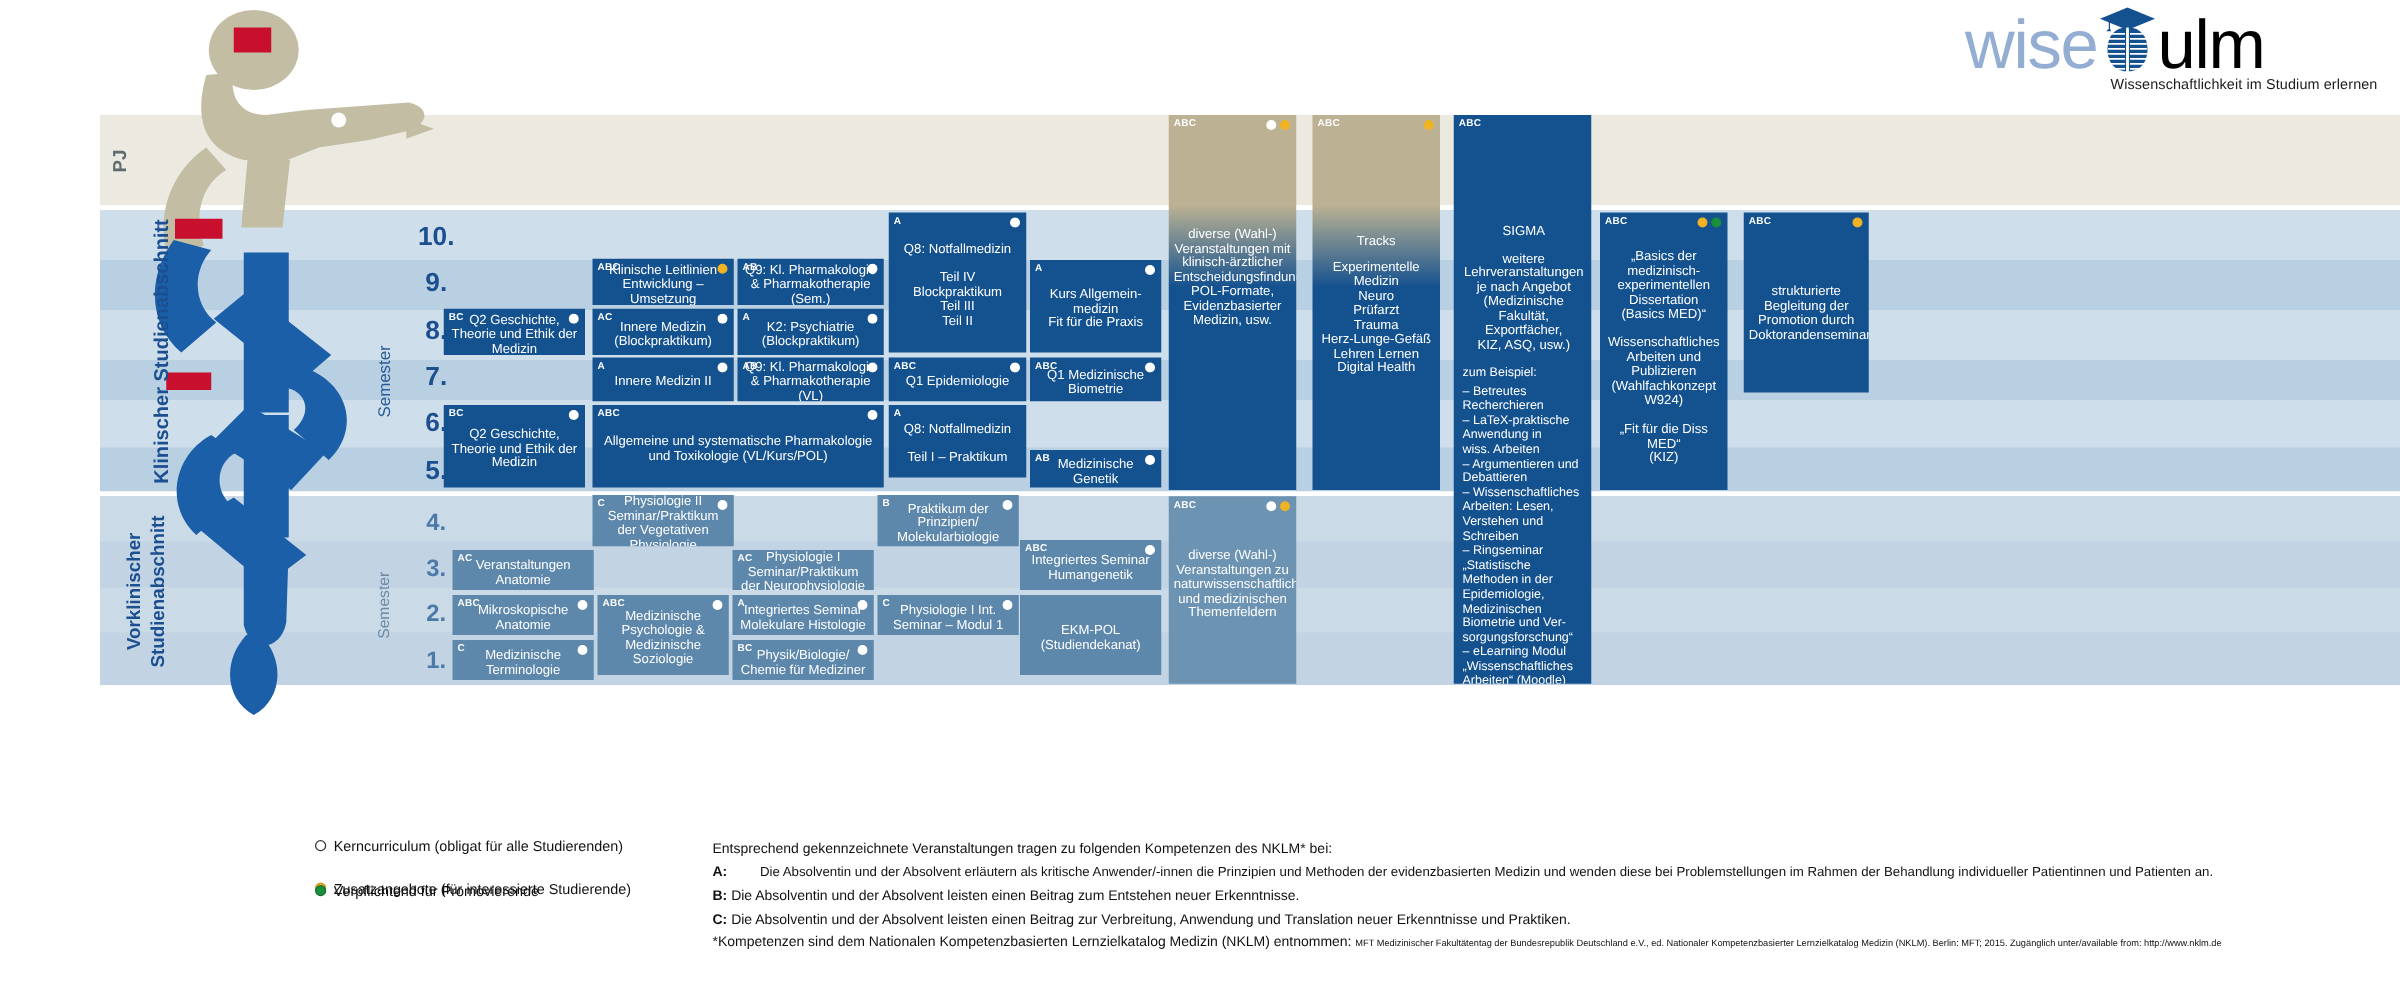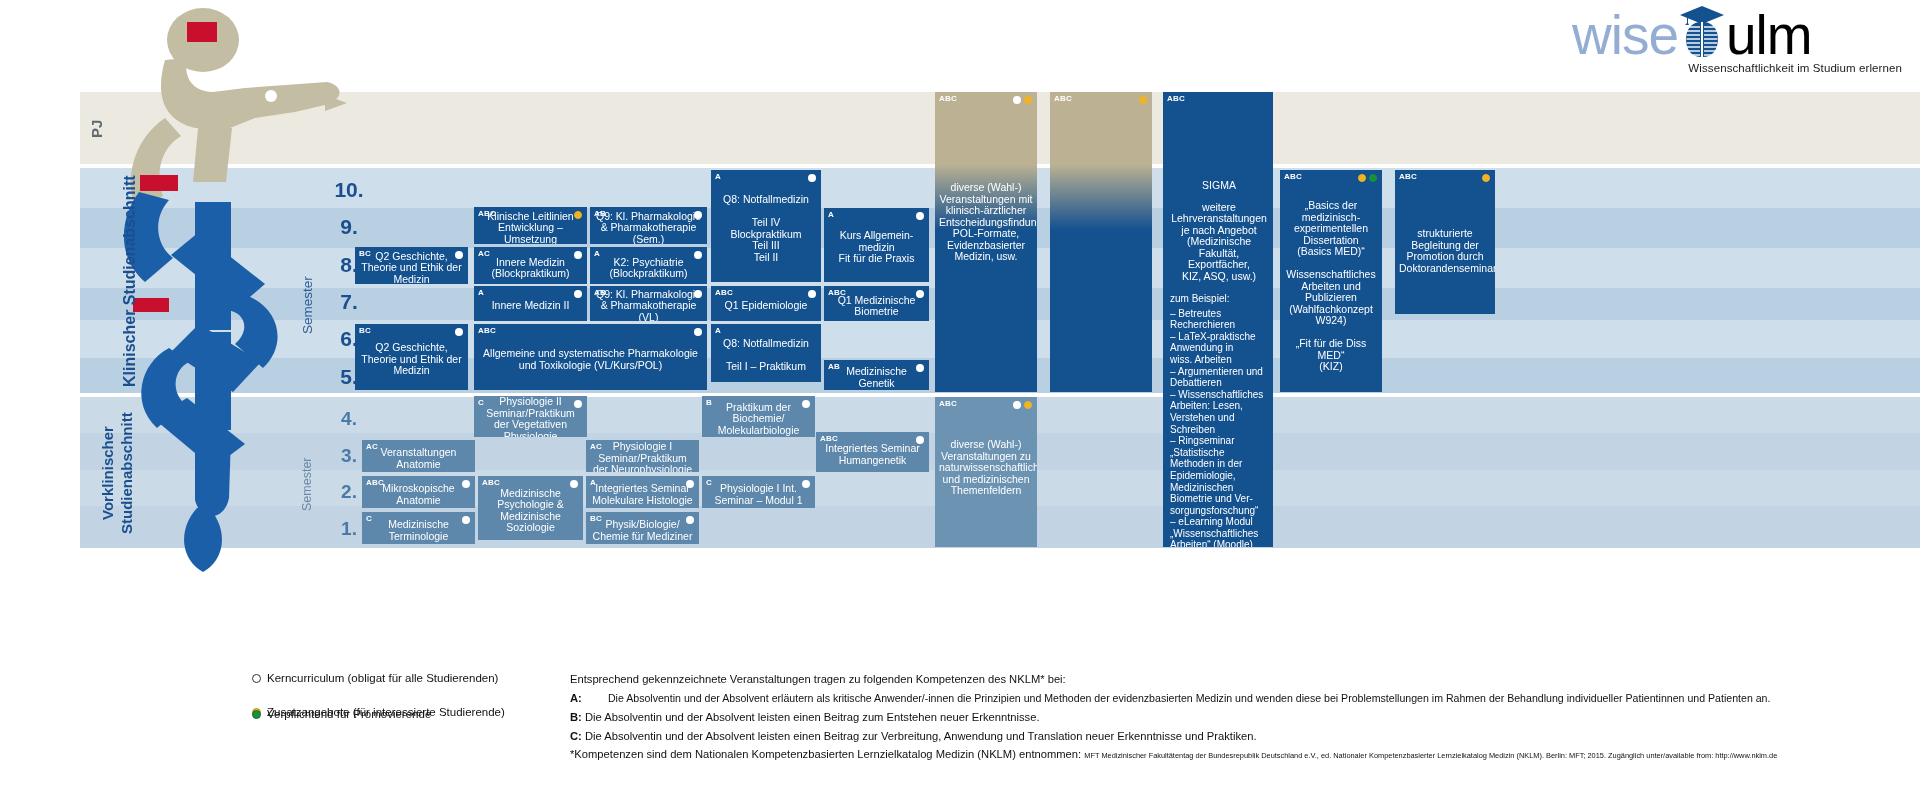--- a/index.html
+++ b/index.html
@@ -77,21 +77,21 @@
     background:linear-gradient(180deg,#bcb293 0%,#bcb293 24%,#14518f 46%,#14518f 100%);
   }
   .tall { align-items:flex-start; padding-top:14px; }
   .tall .txt { padding-top:0; }
 
   .sigma-list { text-align:left; font-size:10px; line-height:11.6px; }
   .sigma-head { text-align:center; }
 
   
   #legend { position:absolute; left:0; top:672px; width:1920px; height:115px; }
-  .lg-row { position:absolute; display:flex; align-items:center; font-size:11.5px; color:#111; }
+  .lg-row { position:absolute; display:flex; align-items:flex-start; font-size:11.5px; color:#111; }
   .lg-dot { width:9px; height:9px; border-radius:50%; margin-right:6px; flex:none; }
   .lg-dot.white  { background:#fff; border:1px solid #333; }
   .lg-dot.orange { background:#f0b323; border:1px solid #c9941a; }
   .lg-dot.green  { background:#1a8f3c; border:1px solid #14702f; }
   .lg-right { position:absolute; font-size:11.2px; color:#111; line-height:15px; }
   .lg-right b { font-weight:bold; }
   .lg-foot { position:absolute; font-size:11.2px; color:#111; }
   .lg-foot .tiny { font-size:7.4px; }
 
   
@@ -295,21 +295,21 @@
 
   <div class="box mid" style="left:474px; top:396px; width:113px; height:41px;">
     <span class="tag">C</span>
     <span class="dot"></span>
     <span class="txt">Physiologie II Seminar/Praktikum der Vegetativen Physiologie</span>
   </div>
 
   <div class="box mid" style="left:702px; top:396px; width:113px; height:41px;">
     <span class="tag">B</span>
     <span class="dot"></span>
-    <span class="txt">Praktikum der Biochemie/ Molekularbiologie</span>
+    <span class="txt">Praktikum der Prinzipien/ Molekularbiologie</span>
   </div>
 
   <div class="box mid" style="left:362px; top:440px; width:113px; height:32px;">
     <span class="tag">AC</span>
     <span class="txt">Veranstaltungen Anatomie</span>
   </div>
 
   <div class="box mid" style="left:586px; top:440px; width:113px; height:32px;">
     <span class="tag">AC</span>
     <span class="txt">Physiologie I Seminar/Praktikum der Neurophysiologie</span>
@@ -338,20 +338,24 @@
     <span class="dot"></span>
     <span class="txt">Integriertes Seminar Molekulare Histologie</span>
   </div>
 
   <div class="box mid" style="left:702px; top:476px; width:113px; height:32px;">
     <span class="tag">C</span>
     <span class="dot"></span>
     <span class="txt">Physiologie I Int. Seminar – Modul 1</span>
   </div>
 
+  <div class="box mid" style="left:816px; top:476px; width:113px; height:64px; white-space:pre-line;">
+    <span class="txt">EKM-POL
+(Studiendekanat)</span>
+  </div>
 
   <div class="box mid" style="left:362px; top:512px; width:113px; height:32px;">
     <span class="tag">C</span>
     <span class="dot"></span>
     <span class="txt">Medizinische Terminologie</span>
   </div>
 
   <div class="box mid" style="left:586px; top:512px; width:113px; height:32px;">
     <span class="tag">BC</span>
     <span class="dot"></span>
@@ -367,20 +371,30 @@
 klinisch-ärztlicher
 Entscheidungsfindung,
 POL-Formate,
 Evidenzbasierter
 Medizin, usw.</span>
   </div>
 
   <div class="box grad-tan tall" style="left:1050px; top:92px; width:102px; height:300px;">
     <span class="tag">ABC</span>
     <span class="dot orange"></span>
+    <span class="txt" style="padding-top:82px;">
+      <span style="display:block; margin-bottom:9px;">Tracks</span>
+      <span style="display:block;">Experimentelle Medizin</span>
+      <span style="display:block;">Neuro</span>
+      <span style="display:block;">Prüfarzt</span>
+      <span style="display:block;">Trauma</span>
+      <span style="display:block;">Herz-Lunge-Gefäß</span>
+      <span style="display:block;">Lehren Lernen</span>
+      <span style="display:block;">Digital Health</span>
+    </span>
   </div>
 
   <div class="box dark tall" style="left:1163px; top:92px; width:110px; height:455px; padding-left:7px; padding-right:5px;">
     <span class="tag">ABC</span>
     <span class="txt" style="padding-top:74px;">
       <span class="sigma-head" style="display:block; margin-bottom:10px;">SIGMA</span>
       <span class="sigma-head" style="display:block; white-space:pre-line; margin-bottom:11px;">weitere
 Lehrveranstaltungen
 je nach Angebot
 (Medizinische Fakultät,

